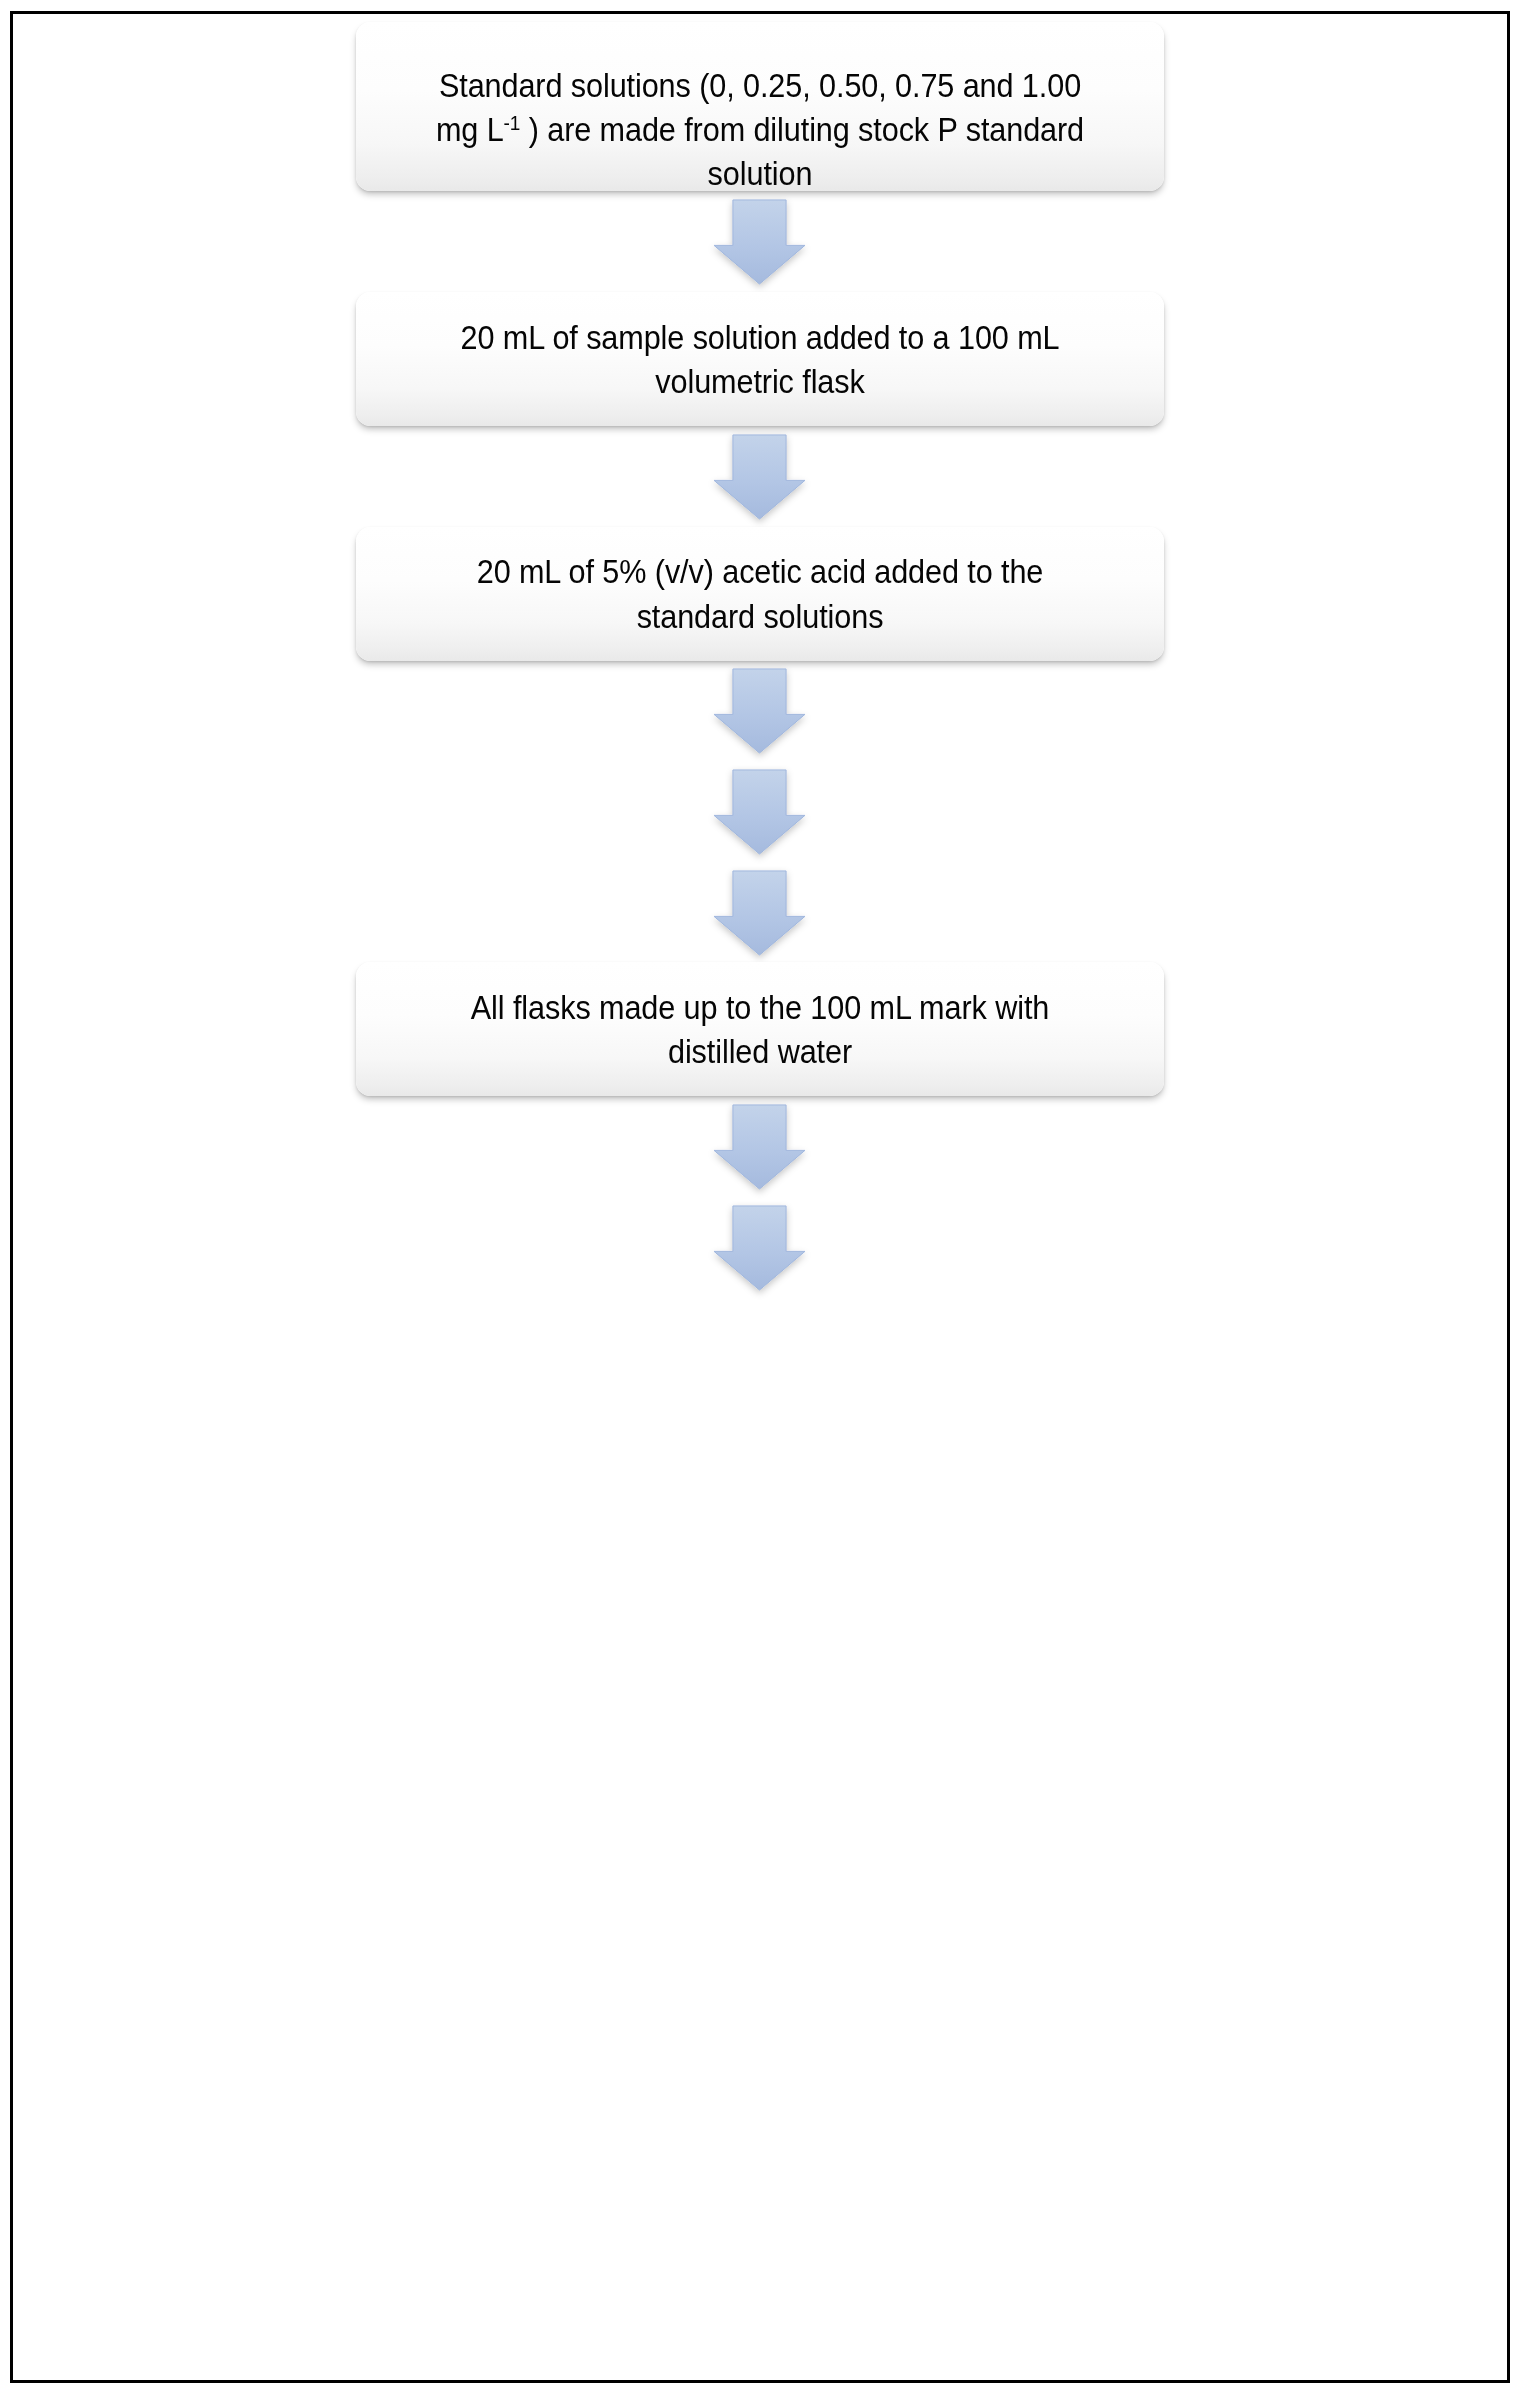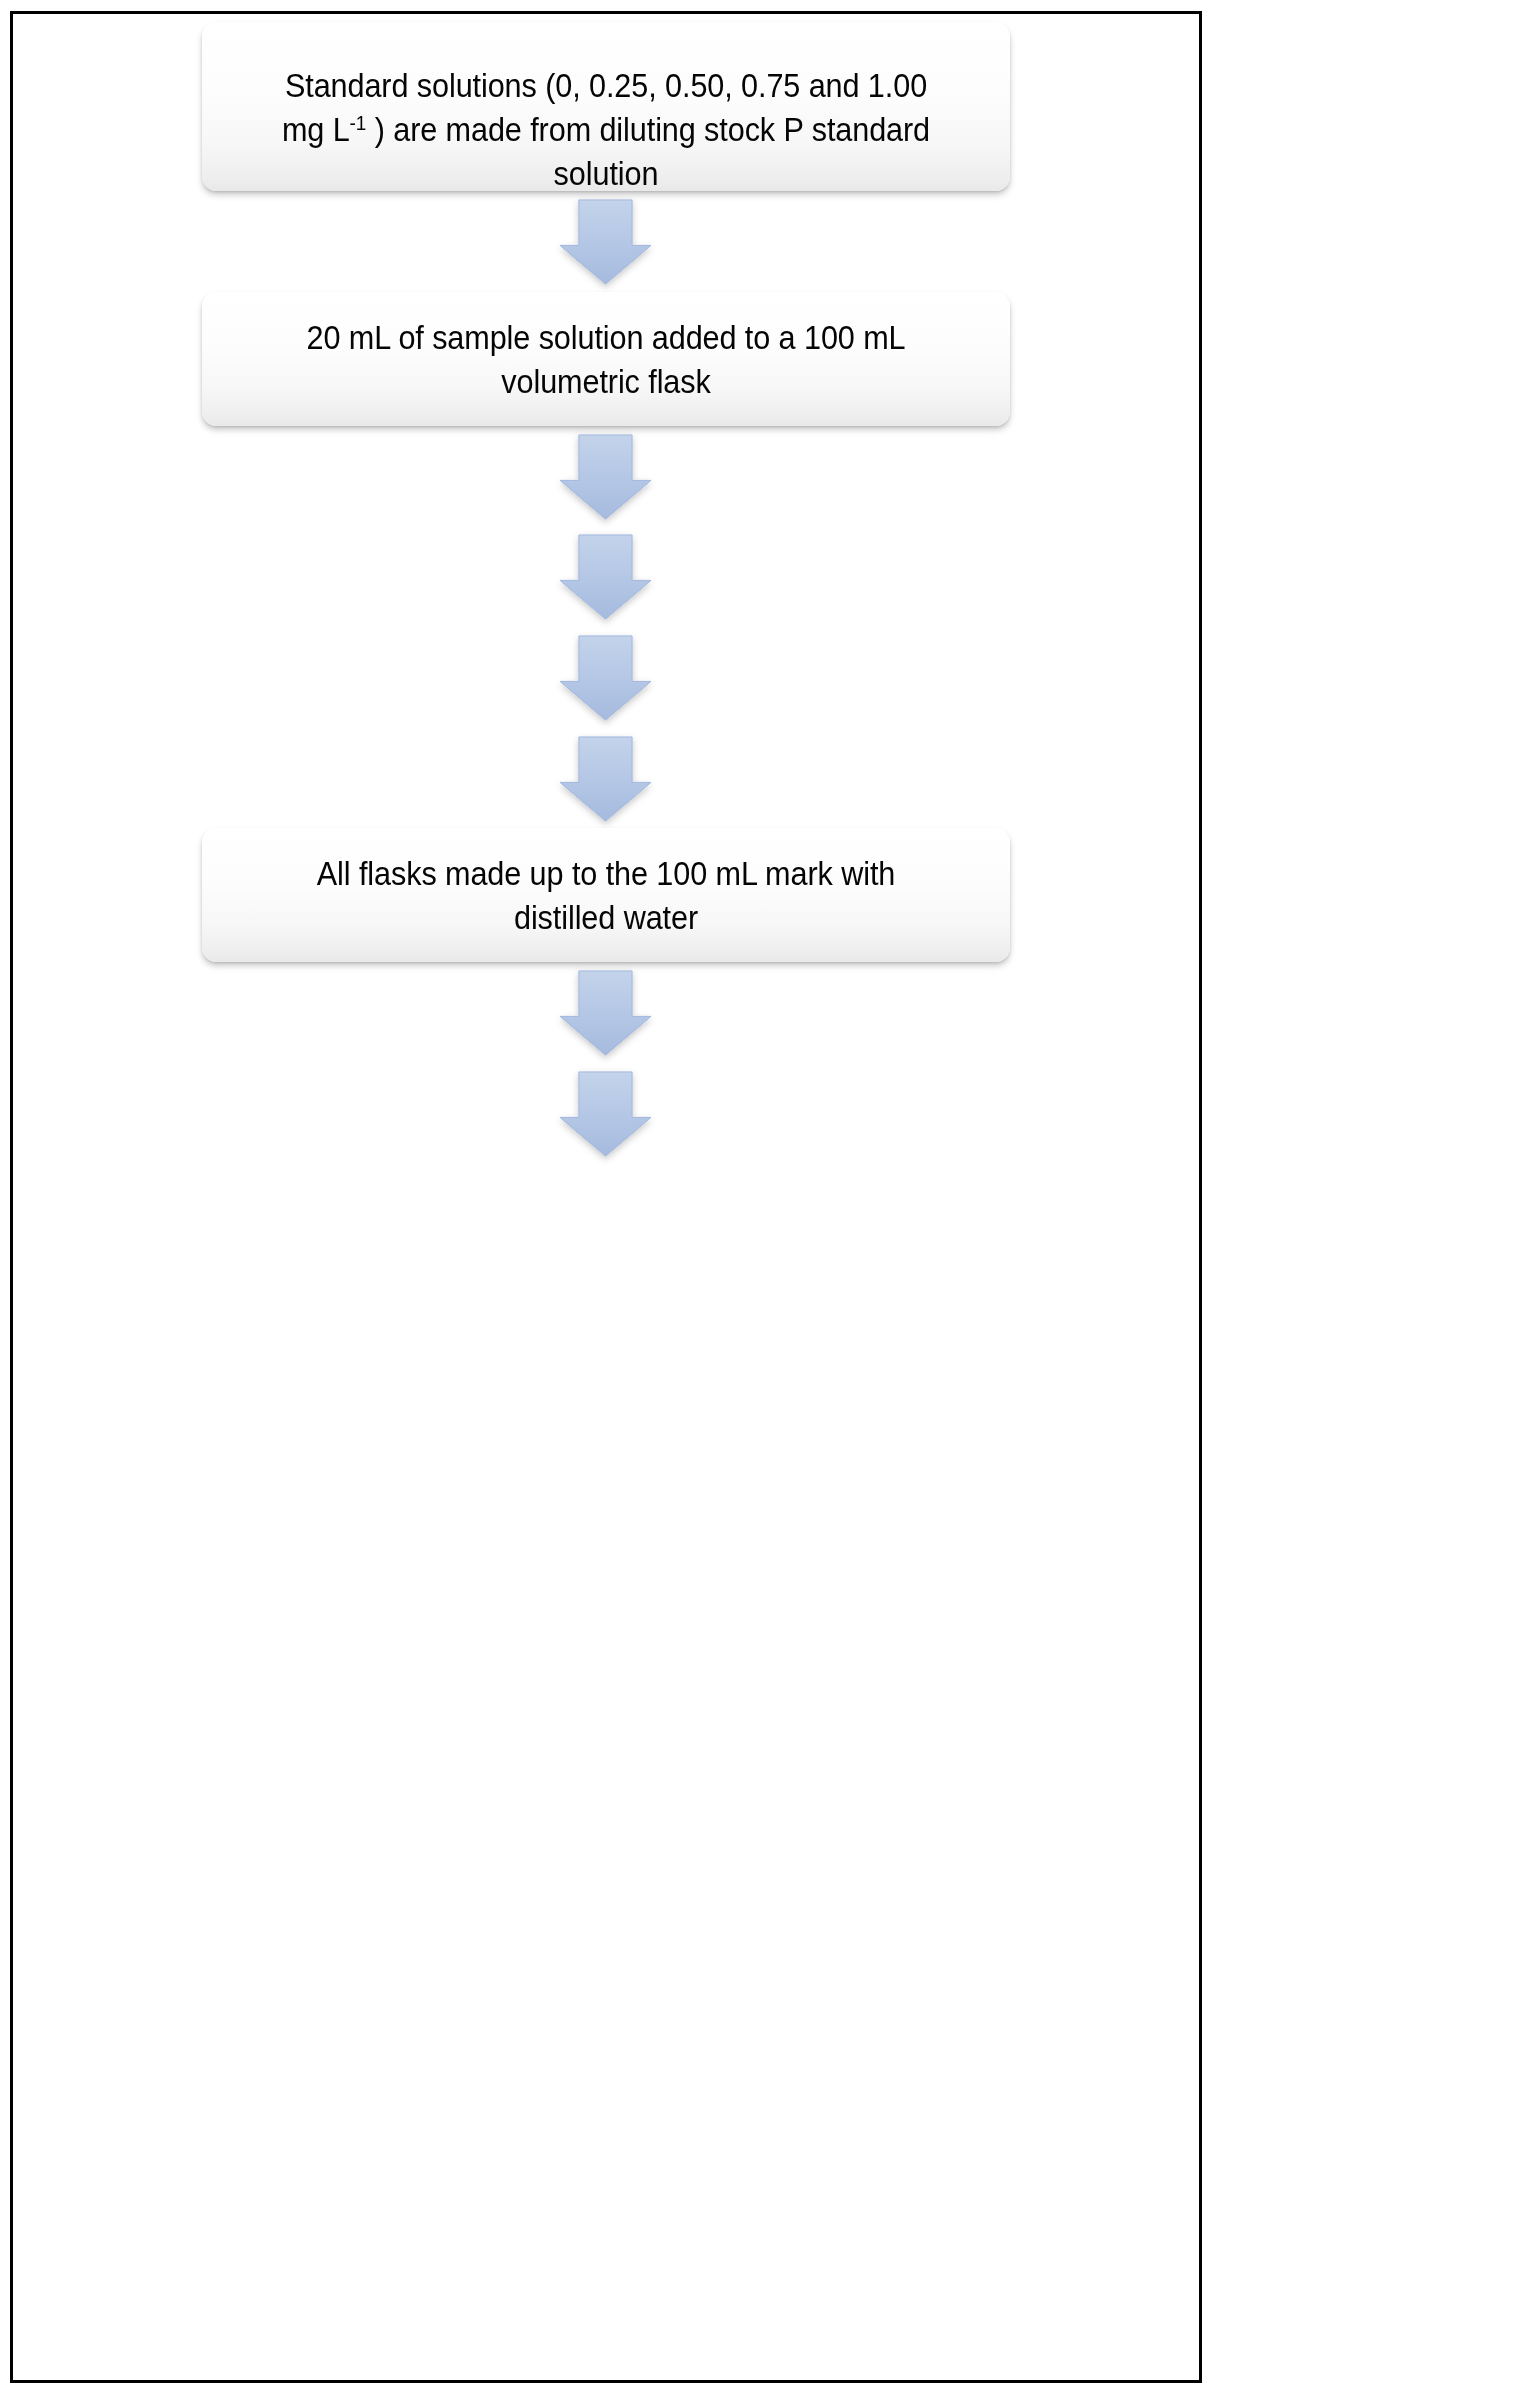--- a/index.html
+++ b/index.html
@@ -13,21 +13,21 @@
     height: 2401px;
     font-family: "Liberation Sans", "DejaVu Sans", sans-serif;
     overflow: hidden;
   }
 
   
   .page-frame {
     position: absolute;
     left: 9.7px;
     top: 10.7px;
-    width: 1192px;
+    width: 1500px;
     height: 2372px;
     border: 3.4px solid #000000;
     background: #ffffff;
     box-sizing: border-box;
   }
 
   
   .flow {
     position: absolute;
     left: 0;
@@ -138,20 +138,23 @@
     <div class="step-box h2">
       <div class="step-text">20 mL of sample solution added to a 100 mL volumetric flask</div>
     </div>
 
     <div class="arrow-wrap gap-top gap-bottom">
       <svg viewBox="0 0 192 182" xmlns="http://www.w3.org/2000/svg">
         <polygon points="41,4 151,4 151,98 190,98 96,178 2,98 41,98" fill="url(#agrad)" stroke="#9fb5dd" stroke-width="2" filter="url(#ashadow)"></polygon>
       </svg>
     </div>
 
+    <div class="step-box h2">
+      <div class="step-text">20 mL of 5% (v/v) acetic acid added to the standard solutions</div>
+    </div>
 
     <div class="arrow-wrap gap-top gap-bottom">
       <svg viewBox="0 0 192 182" xmlns="http://www.w3.org/2000/svg">
         <polygon points="41,4 151,4 151,98 190,98 96,178 2,98 41,98" fill="url(#agrad)" stroke="#9fb5dd" stroke-width="2" filter="url(#ashadow)"></polygon>
       </svg>
     </div>
 
 
     <div class="arrow-wrap gap-top gap-bottom">
       <svg viewBox="0 0 192 182" xmlns="http://www.w3.org/2000/svg">

